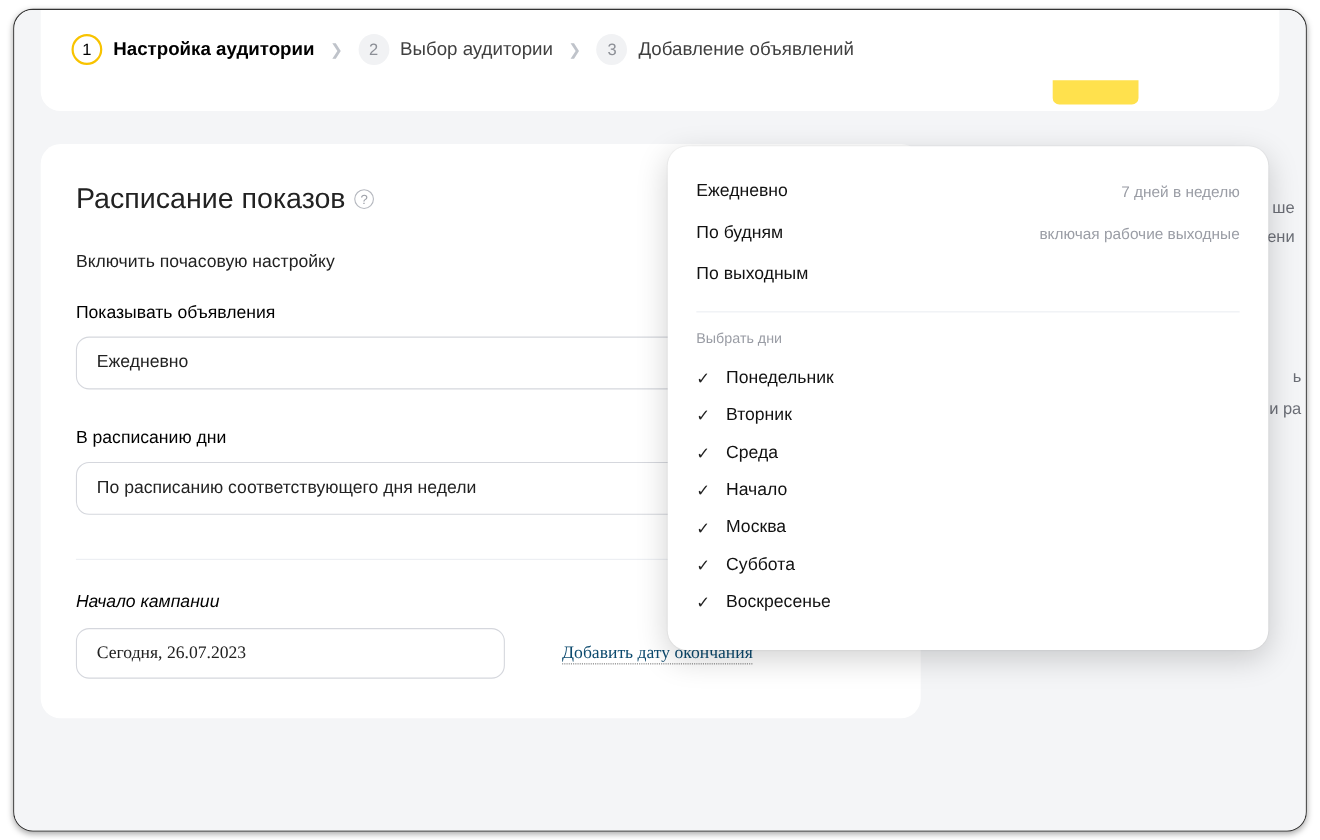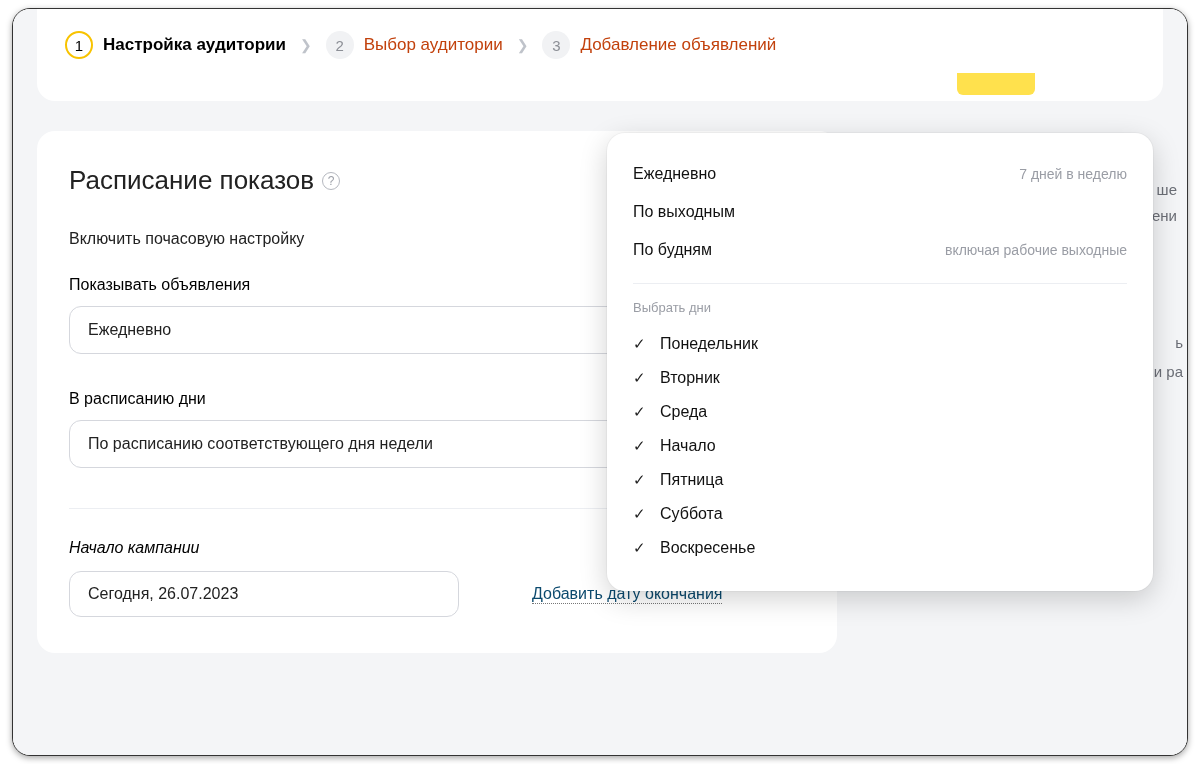--- a/index.html
+++ b/index.html
@@ -40,21 +40,21 @@
     .step { display: flex; align-items: center; gap: 10px; }
     .step-num {
       width: 28px; height: 28px; border-radius: 50%;
       display: flex; align-items: center; justify-content: center;
       font-size: 15px;
     }
     .step-num.active { border: 2px solid #f8c300; color: #000; }
     .step-num.inactive { background: #f1f2f4; color: #8c8f96; }
     .step-label { font-size: 17px; }
     .step-label.active { color: #000; font-weight: 600; }
-    .step-label.inactive { color: #c2410c; }
+    .step-label.inactive { color: #404040; }
     .step-chevron { color: #bfc3ca; font-size: 14px; }
     
     .side-ghost {
       position: absolute;
       right: 0; top: 0; width: 330px; height: 100%;
       pointer-events: none;
     }
     .ghost-yellow {
       position: absolute; top: 64px; right: 152px;
       width: 78px; height: 22px; background: #ffe14d; border-radius: 0 0 6px 6px;
@@ -86,21 +86,21 @@
     .select-box {
       margin-top: 12px;
       border: 1px solid #d5d7dd; border-radius: 12px;
       padding: 14px 18px;
       display: flex; justify-content: space-between; align-items: center;
       font-size: 16px; color: #222;
       cursor: pointer;
     }
     .chev { font-size: 14px; color: #555; }
     .divider { border: none; border-top: 1px solid #eceef2; margin: 40px 0 30px 0; }
-    .campaign-row { display: flex; align-items: center; gap: 73px; margin-top: 14px; }
+    .campaign-row { display: flex; align-items: center; gap: 52px; margin-top: 14px; font-family: Liberation Serif, serif; }
     .date-input {
       border: 1px solid #d5d7dd; border-radius: 12px;
       padding: 13px 18px; width: 390px; font-size: 16px; color: #222;
     }
     .add-end { font-size: 16px; color: #0c4a6e; border-bottom: 1px dotted #777; cursor: pointer; }
     
     .dropdown {
       position: absolute;
       top: 124px; left: 594px;
       width: 546px;
@@ -186,27 +186,27 @@
         <span class="add-end">Добавить дату окончания</span>
       </div>
     </div>
 
     <div class="dropdown">
       <div class="dd-row">
         <span class="main">Ежедневно</span>
         <span class="hint">7 дней в неделю</span>
       </div>
       <div class="dd-row">
+        <span class="main">По будням</span>
+        <span class="hint">включая рабочие выходные</span>
+      </div>
+      <div class="dd-row">
         <span class="main">По выходным</span>
         <span class="hint"></span>
       </div>
-      <div class="dd-row">
-        <span class="main">По будням</span>
-        <span class="hint">включая рабочие выходные</span>
-      </div>
 
       <hr class="dd-sep">
 
       <div class="dd-subtitle">Выбрать дни</div>
 
       <div class="dd-day">
         <span class="dd-check">✓</span>
         <span class="dd-day-label">Понедельник</span>
       </div>
       <div class="dd-day">
@@ -216,21 +216,21 @@
       <div class="dd-day">
         <span class="dd-check">✓</span>
         <span class="dd-day-label">Среда</span>
       </div>
       <div class="dd-day">
         <span class="dd-check">✓</span>
         <span class="dd-day-label">Начало</span>
       </div>
       <div class="dd-day">
         <span class="dd-check">✓</span>
-        <span class="dd-day-label">Пятница</span>
+        <span class="dd-day-label">Москва</span>
       </div>
       <div class="dd-day">
         <span class="dd-check">✓</span>
         <span class="dd-day-label">Суббота</span>
       </div>
       <div class="dd-day">
         <span class="dd-check">✓</span>
         <span class="dd-day-label">Воскресенье</span>
       </div>
     </div>

